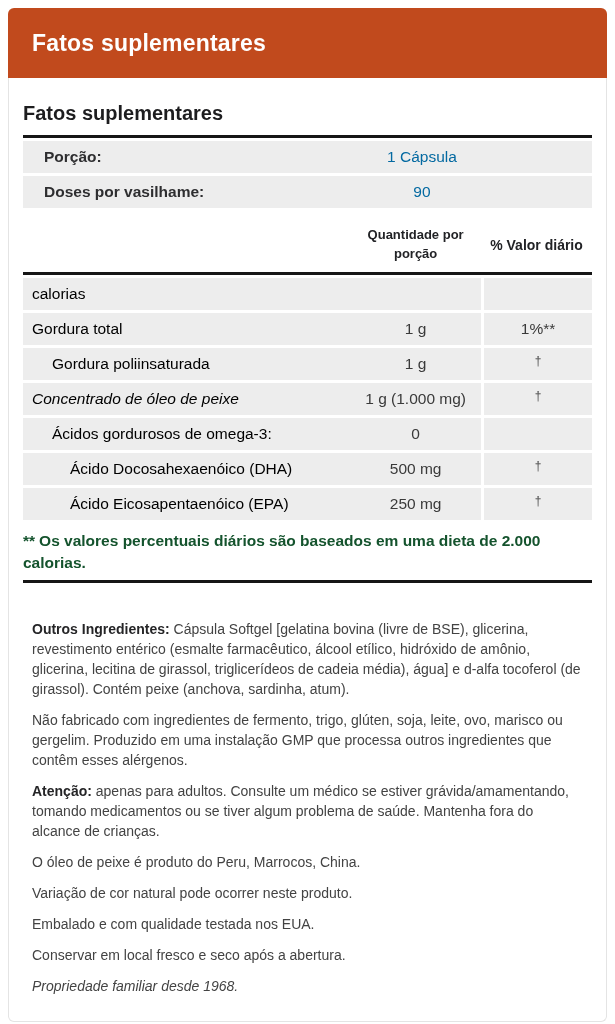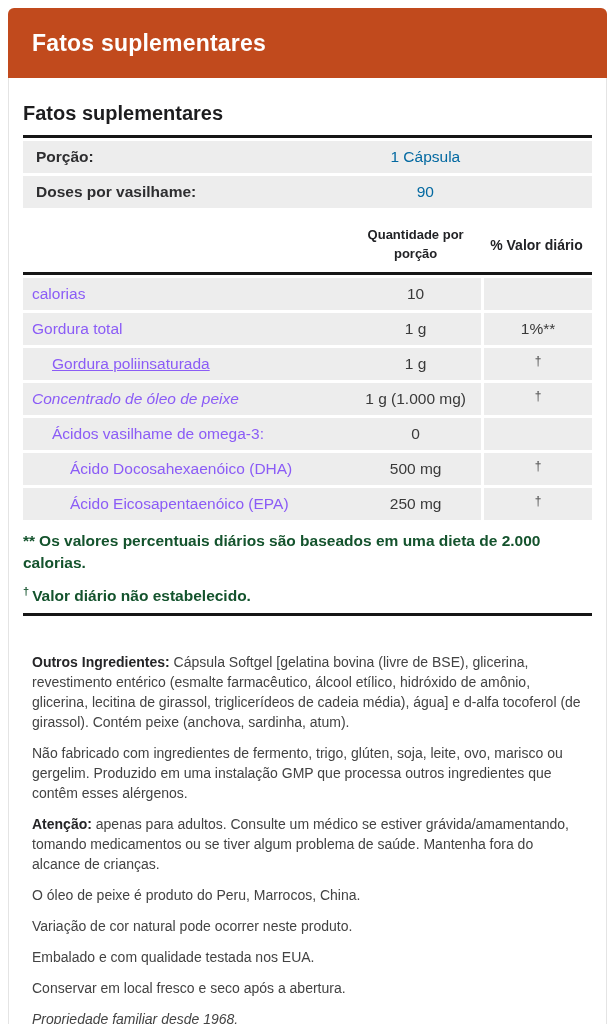--- a/index.html
+++ b/index.html
@@ -43,21 +43,21 @@
   .rule-thick {
     height: 3px;
     border: none;
   }
 
   
   .serving-rows { margin-top: 3px; }
   .srow {
     display: flex;
     align-items: center;
-    padding: 7px 4px;
+    padding: 7px 12px;
     margin-bottom: 3px;
     min-height: 31px;
   }
   .srow .slabel {
     flex: 1;
     padding-left: 9px;
     font-weight: 700;
     font-size: 15.5px;
     color: #2e2e30;
   }
@@ -96,21 +96,21 @@
   .nrow {
     display: flex;
     align-items: stretch;
     margin-bottom: 3px;
     min-height: 31px;
   }
   .nrow .nlabel {
     flex: 1;
     padding: 7px 0 7px 9px;
     font-size: 15.5px;
-    color: #8b5cf6;
+    color: #000000;
     display: flex;
     align-items: center;
   }
   .nrow.indent-1 .nlabel { padding-left: 29px; }
   .nrow.indent-2 .nlabel { padding-left: 47px; }
   .nrow .namount {
     width: 23%;
     text-align: center;
     font-size: 15.5px;
     color: #3a3a3a;
@@ -191,44 +191,43 @@
       <div class="amount-h">Quantidade por porção</div>
       <div class="dv-h">% Valor diário</div>
     </div>
 
     <div class="rule-thick" style="background: rgb(22, 22, 22);"></div>
 
     <div class="nrows">
 
         <div class="nrow">
           <div class="nlabel" style="background: rgb(237, 237, 237);">calorias</div>
-          <div class="namount" style="background: rgb(237, 237, 237);">10</div>
           <div class="ndv" style="background: rgb(237, 237, 237);"></div>
         </div>
 
         <div class="nrow">
           <div class="nlabel" style="background: rgb(237, 237, 237);">Gordura total</div>
           <div class="namount" style="background: rgb(237, 237, 237);">1 g</div>
           <div class="ndv" style="background: rgb(237, 237, 237);">1%**</div>
         </div>
 
         <div class="nrow indent-1">
-          <div class="nlabel" style="background: rgb(237, 237, 237); text-decoration: underline;">Gordura poliinsaturada</div>
+          <div class="nlabel" style="background: rgb(237, 237, 237);">Gordura poliinsaturada</div>
           <div class="namount" style="background: rgb(237, 237, 237);">1 g</div>
           <div class="ndv dagger" style="background: rgb(237, 237, 237);">†</div>
         </div>
 
         <div class="nrow">
           <div class="nlabel" style="background: rgb(237, 237, 237); font-style: italic;">Concentrado de óleo de peixe</div>
           <div class="namount" style="background: rgb(237, 237, 237);">1 g (1.000 mg)</div>
           <div class="ndv dagger" style="background: rgb(237, 237, 237);">†</div>
         </div>
 
         <div class="nrow indent-1">
-          <div class="nlabel" style="background: rgb(237, 237, 237);">Ácidos vasilhame de omega-3:</div>
+          <div class="nlabel" style="background: rgb(237, 237, 237);">Ácidos gordurosos de omega-3:</div>
           <div class="namount" style="background: rgb(237, 237, 237);">0</div>
           <div class="ndv" style="background: rgb(237, 237, 237);"></div>
         </div>
 
         <div class="nrow indent-2">
           <div class="nlabel" style="background: rgb(237, 237, 237);">Ácido Docosahexaenóico (DHA)</div>
           <div class="namount" style="background: rgb(237, 237, 237);">500 mg</div>
           <div class="ndv dagger" style="background: rgb(237, 237, 237);">†</div>
         </div>
 
@@ -236,21 +235,20 @@
           <div class="nlabel" style="background: rgb(237, 237, 237);">Ácido Eicosapentaenóico (EPA)</div>
           <div class="namount" style="background: rgb(237, 237, 237);">250 mg</div>
           <div class="ndv dagger" style="background: rgb(237, 237, 237);">†</div>
         </div>
       </div>
 
     <div class="footnotes">
 
         <div class="footnote"><span class="marker">**</span><span>Os valores percentuais diários são baseados em uma dieta de 2.000 calorias.</span></div>
 
-        <div class="footnote"><span class="marker sup">†</span><span>Valor diário não estabelecido.</span></div>
       </div>
 
     <div class="rule-thick" style="background: rgb(22, 22, 22);"></div>
 
     <div class="paragraphs">
 
         <p class="para"><strong>Outros Ingredientes:</strong><span> Cápsula Softgel [gelatina bovina (livre de BSE), glicerina, revestimento entérico (esmalte farmacêutico, álcool etílico, hidróxido de amônio, glicerina, lecitina de girassol, triglicerídeos de cadeia média), água] e d-alfa tocoferol (de girassol). Contém peixe (anchova, sardinha, atum).</span></p>
 
         <p class="para"><strong></strong><span>Não fabricado com ingredientes de fermento, trigo, glúten, soja, leite, ovo, marisco ou gergelim. Produzido em uma instalação GMP que processa outros ingredientes que contêm esses alérgenos.</span></p>
 

